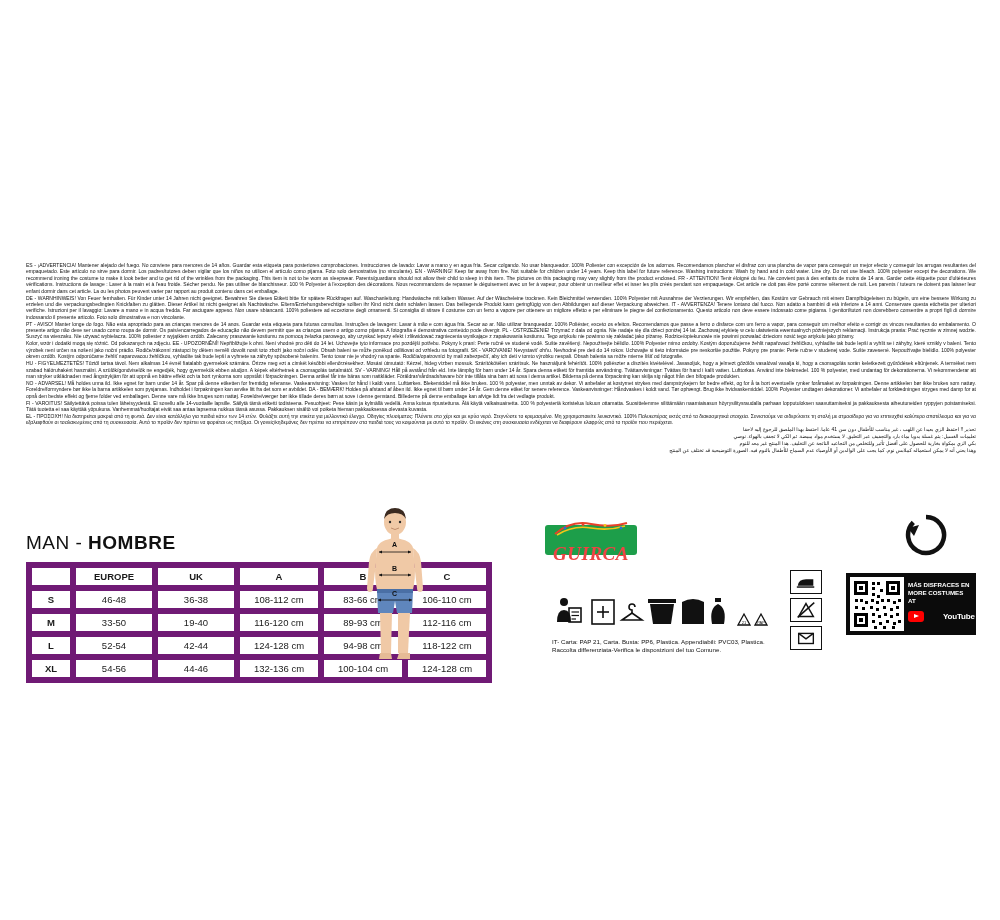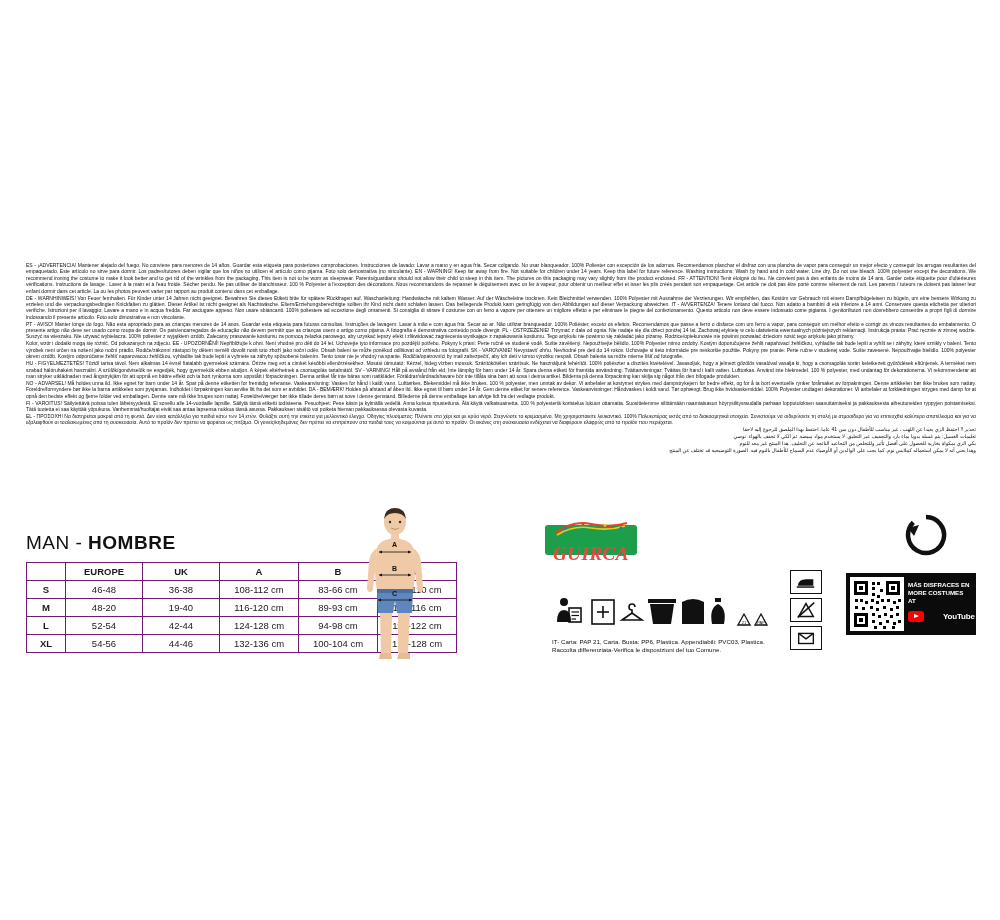--- a/index.html
+++ b/index.html
@@ -42,21 +42,21 @@
   .title .bold{font-weight:bold;}
 
   
   .sizes{
     position:absolute;
     left:26px; top:562px;
     border-collapse:collapse;
     font-size:9.5px;
   }
   .sizes th,.sizes td{
-    border:1px solid #701a75;
+    border:6px solid #701a75;
     padding:2px 6px;
     text-align:center;
     height:13px;
     line-height:13px;
     white-space:nowrap;
   }
   .sizes th{font-weight:bold;background:#fff;}
   .sizes td.sz{font-weight:bold;width:26px;}
   .sizes td.eu{width:64px;}
   .sizes td.uk{width:64px;}
@@ -221,21 +221,21 @@
       <tr>
         <td class="sz">S</td>
         <td class="eu">46-48</td>
         <td class="uk">36-38</td>
         <td class="m">108-112 cm</td>
         <td class="m">83-66 cm</td>
         <td class="m">106-110 cm</td>
       </tr>
       <tr>
         <td class="sz">M</td>
-        <td class="eu">48-20</td>
+        <td class="eu">33-50</td>
         <td class="uk">19-40</td>
         <td class="m">116-120 cm</td>
         <td class="m">89-93 cm</td>
         <td class="m">112-116 cm</td>
       </tr>
       <tr>
         <td class="sz">L</td>
         <td class="eu">52-54</td>
         <td class="uk">42-44</td>
         <td class="m">124-128 cm</td>

